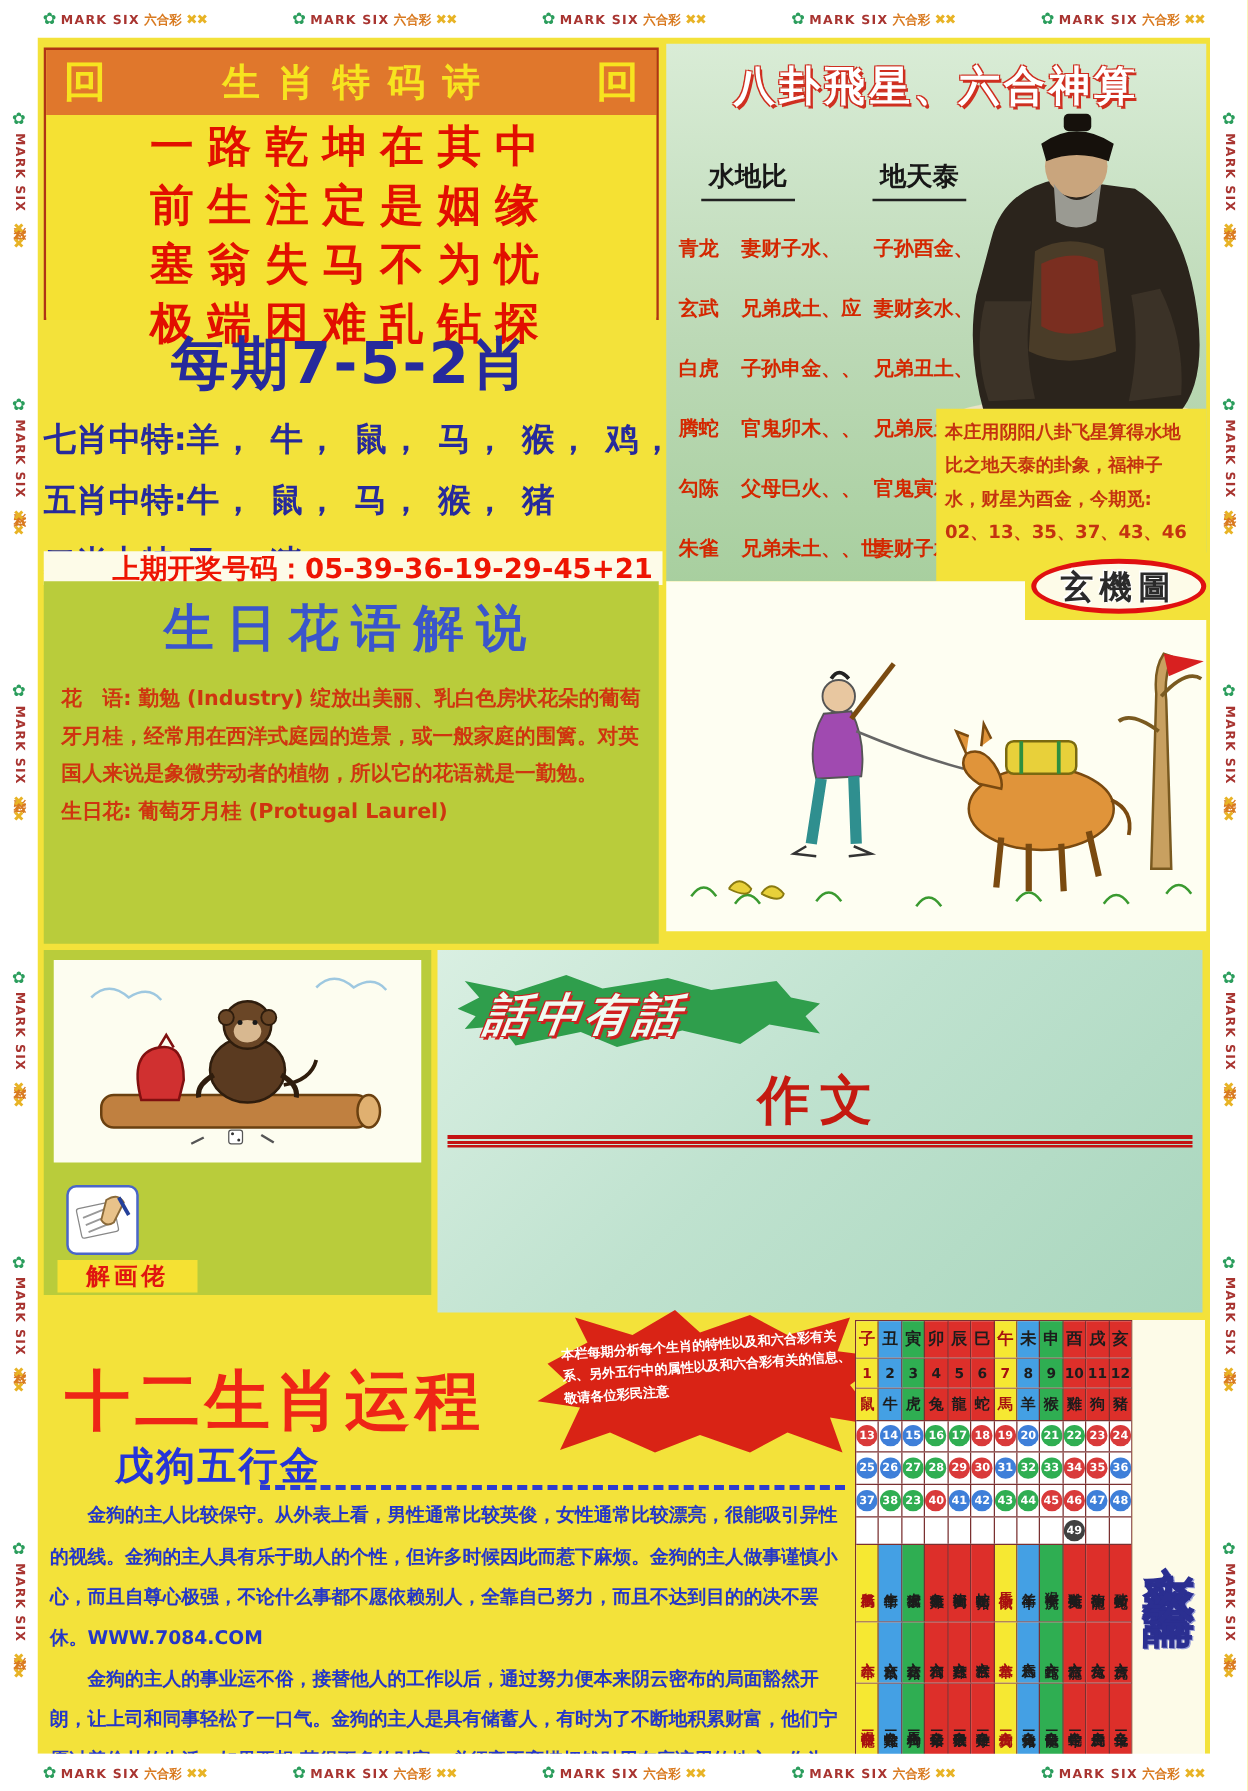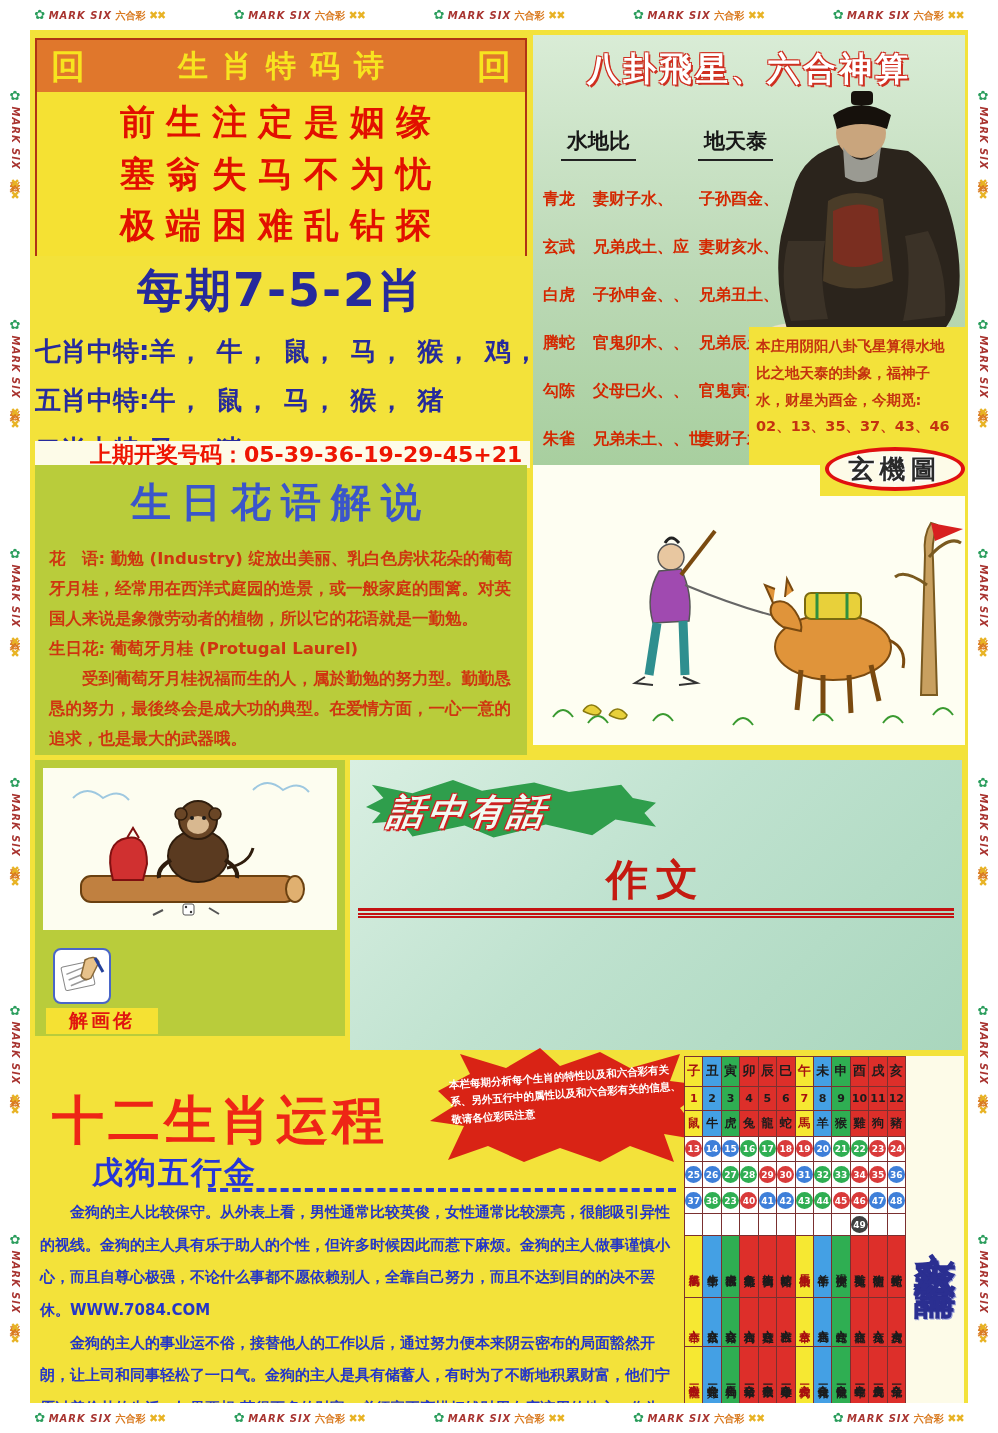--- a/index.html
+++ b/index.html
@@ -8,21 +8,21 @@
 
   
   .border-strip { position:absolute; background:#fff; z-index:50; display:flex; }
   .border-top { left:0; top:0; width:998px; height:30px; justify-content:space-around; align-items:center; }
   .border-bottom { left:0; top:1403px; width:998px; height:30px; justify-content:space-around; align-items:center; }
   .border-left { left:0; top:30px; width:30px; height:1373px; flex-direction:column; justify-content:space-around; align-items:center; }
   .border-right { left:968px; top:30px; width:30px; height:1373px; flex-direction:column; justify-content:space-around; align-items:center; }
   .bunit { white-space:nowrap; font-size:10px; font-weight:bold; }
   .bunit-v { writing-mode:vertical-rl; white-space:nowrap; font-size:10px; font-weight:bold; }
   .bflower { color:#2a9d5c; font-size:13px; }
-  .bmark { color:#a83430; font-style:italic; letter-spacing:1px; }
+  .bmark { color:#a83430; letter-spacing:1px; }
   .bcn { color:#d97a20; }
   .bx { color:#e8b325; font-size:11px; letter-spacing:-1px; }
 
   .content-bg { position:absolute; left:30px; top:30px; width:938px; height:1373px; background:#f3e23a; }
 
   .abs { position:absolute; }
 
   
   .poem-card { left:35px; top:38px; width:492px; height:218px; border:2px solid #b03414; z-index:2; }
   .poem-header { height:52px; background:#e0772c; display:flex; align-items:center; justify-content:space-between; padding:0 14px; }
@@ -157,20 +157,21 @@
     <div class="bunit-v"><span class="bflower">✿</span> <span class="bmark">MARK SIX</span> <span class="bcn">六合彩</span> <span class="bx">✖✖</span></div>
   </div>
 
 <div class="abs poem-card">
   <div class="poem-header">
     <span class="hui">回</span>
     <span class="poem-title">生肖特码诗</span>
     <span class="hui">回</span>
   </div>
   <div class="poem-body">
+      <div class="poem-line">一路乾坤在其中</div>
       <div class="poem-line">前生注定是姻缘</div>
       <div class="poem-line">塞翁失马不为忧</div>
       <div class="poem-line">极端困难乱钻探</div>
     </div>
 </div>
 
 <div class="abs tips">
   <div class="tips-title">每期7-5-2肖</div>
   <div class="tips-rows">
       <div class="tips-row"><span class="tlab">七肖中特:</span><span class="tval">羊， 牛， 鼠， 马， 猴， 鸡， 猪</span></div>
@@ -244,21 +245,20 @@
   <div class="badge">
     <span>玄機圖</span>
   </div>
 </div>
 
 <div class="abs birthday">
   <div class="birthday-title">生日花语解说</div>
   <div class="birthday-body">
     <p>花　语: 勤勉 (Industry) 绽放出美丽、乳白色房状花朵的葡萄牙月桂，经常用在西洋式庭园的造景，或一般家庭的围篱。对英国人来说是象微劳动者的植物，所以它的花语就是一勤勉。</p>
     <p>生日花: 葡萄牙月桂 (Protugal Laurel)</p>
-    <p>　　受到葡萄牙月桂祝福而生的人，属於勤勉的努力型。勤勤恳恳的努力，最後终会是成大功的典型。在爱情方面，一心一意的追求，也是最大的武器哦。</p>
   </div>
 </div>
 
 <div class="abs donkey">
   <svg width="432" height="280" viewBox="0 0 432 280">
     <g stroke="#3a9a30" stroke-width="2" fill="none">
       <path d="M20,252 q10,-14 20,0 M55,258 q10,-14 20,0 M120,256 q10,-14 20,0 M200,260 q10,-14 20,0 M280,256 q10,-14 20,0 M350,258 q10,-14 20,0 M400,250 q10,-14 20,0"></path>
     </g>
     <path d="M388,230 L392,90 Q390,70 398,58 L404,60 Q398,80 400,95 L404,230 Z" fill="#c8a060" stroke="#7a5a20" stroke-width="2"></path>
     <path d="M396,92 Q416,70 428,78 M394,120 Q372,104 362,112" stroke="#7a5a20" stroke-width="3" fill="none"></path>

